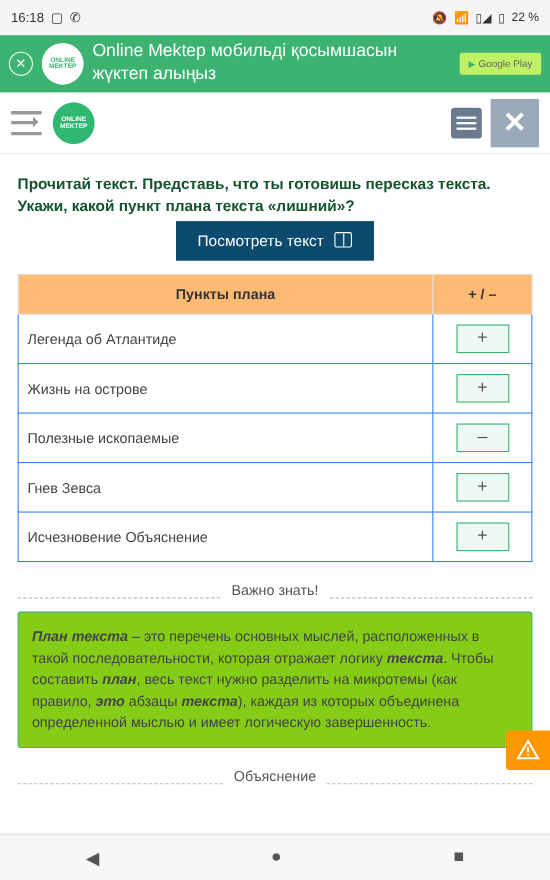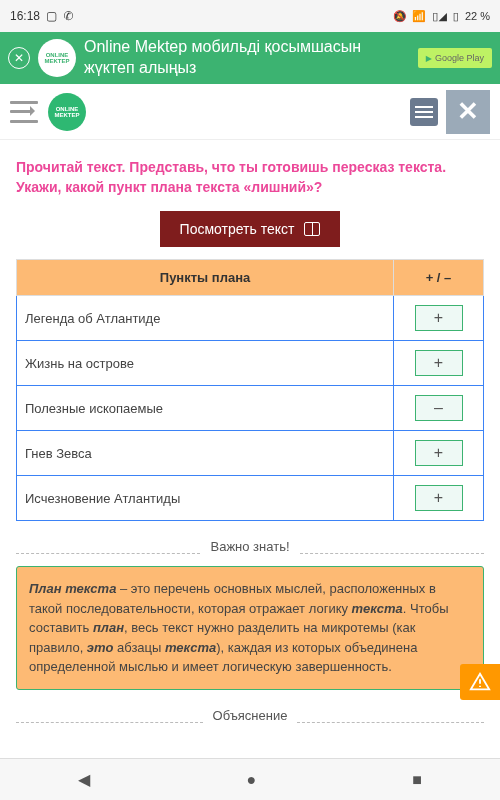--- a/index.html
+++ b/index.html
@@ -17,33 +17,33 @@
 .menu-icon{width:28px;height:22px;display:flex;flex-direction:column;justify-content:space-between}
 .menu-icon span{height:3px;background:#999;border-radius:1px}
 .menu-icon span:nth-child(2){width:80%;position:relative}
 .menu-icon span:nth-child(2)::after{content:"";position:absolute;right:-8px;top:-4px;border:5px solid transparent;border-left-color:#999}
 .header-logo{width:38px;height:38px;background:#2eb872;border-radius:50%;display:flex;align-items:center;justify-content:center;color:#fff;font-size:6px;font-weight:bold;text-align:center;line-height:1}
 .header-right{margin-left:auto;display:flex;align-items:center;gap:0}
 .list-icon{width:28px;height:28px;background:#6b7a8f;border-radius:3px;display:flex;flex-direction:column;justify-content:center;align-items:center;gap:3px;padding:5px}
 .list-icon span{height:2px;width:100%;background:#fff}
 .close-x{width:44px;height:44px;background:#9baab8;color:#fff;font-size:26px;display:flex;align-items:center;justify-content:center;font-weight:bold;margin-left:8px}
 .content{padding:18px 16px 0}
-.question{font-weight:bold;font-size:14px;line-height:1.4;color:#ec4899;margin-bottom:14px}
-.view-btn{background:#7f1d1d;color:#fff;border:none;padding:10px 20px;font-size:14px;display:flex;align-items:center;gap:10px;margin:0 auto 12px;cursor:pointer}
+.question{font-weight:bold;font-size:14px;line-height:1.4;color:#14532d;margin-bottom:4px}
+.view-btn{background:#0c4a6e;color:#fff;border:none;padding:10px 20px;font-size:14px;display:flex;gap:10px;margin:0 auto 12px;cursor:pointer}
 .book-icon{width:16px;height:14px;border:1.5px solid #fff;border-radius:2px;position:relative}
 .book-icon::after{content:"";position:absolute;left:50%;top:0;bottom:0;width:1px;background:#fff}
 table{width:100%;border-collapse:collapse}
 th{background:#fdba74;padding:10px 8px;font-size:13px;font-weight:bold;border:1px solid #ddd;color:#333}
 td{padding:9px 8px;font-size:13px;border:1px solid #3b82f6;color:#444}
 td:last-child,th:last-child{width:90px;text-align:center}
 .mark-box{display:inline-block;width:48px;height:26px;border:1px solid #3cb371;background:#eef9f5;text-align:center;line-height:24px;font-size:16px;color:#555}
 .divider{display:flex;align-items:flex-end;margin:18px 0 12px;gap:10px}
 .divider::before,.divider::after{content:"";flex:1;border-top:1px dashed #bbb}
 .divider-text{font-size:13px;color:#555}
-.info-box{border:1px solid #3cb371;border-radius:3px;padding:12px;font-size:13px;line-height:1.5;color:#444;background:#fdba74}
+.info-box{border:1px solid #3cb371;border-radius:3px;padding:12px;font-size:13px;line-height:1.5;color:#444;background:#84cc16}
 .info-box b,.info-box i{font-style:italic;font-weight:bold}
 .warn-btn{position:absolute;right:0;bottom:100px;width:40px;height:36px;background:#ff9800;display:flex;align-items:center;justify-content:center;border-radius:3px 0 0 3px}
 .warn-btn svg{width:22px;height:22px}
 .nav-bar{position:absolute;bottom:0;left:0;right:0;height:42px;background:#f7f7f7;display:flex;align-items:center;justify-content:space-around;border-top:1px solid #ddd}
 .nav-btn{color:#555;font-size:16px}
 </style>
 </head>
 <body>
 
 <div class="status-bar">
@@ -112,21 +112,21 @@
         </tr>
       <tr>
           <td>Полезные ископаемые</td>
           <td><span class="mark-box">–</span></td>
         </tr>
       <tr>
           <td>Гнев Зевса</td>
           <td><span class="mark-box">+</span></td>
         </tr>
       <tr>
-          <td>Исчезновение Атлантиды</td>
+          <td>Исчезновение Объяснение</td>
           <td><span class="mark-box">+</span></td>
         </tr>
     </tbody>
   </table>
 
   <div class="divider">
       <span class="divider-text">Важно знать!</span>
     </div>
 
   <div class="info-box">

